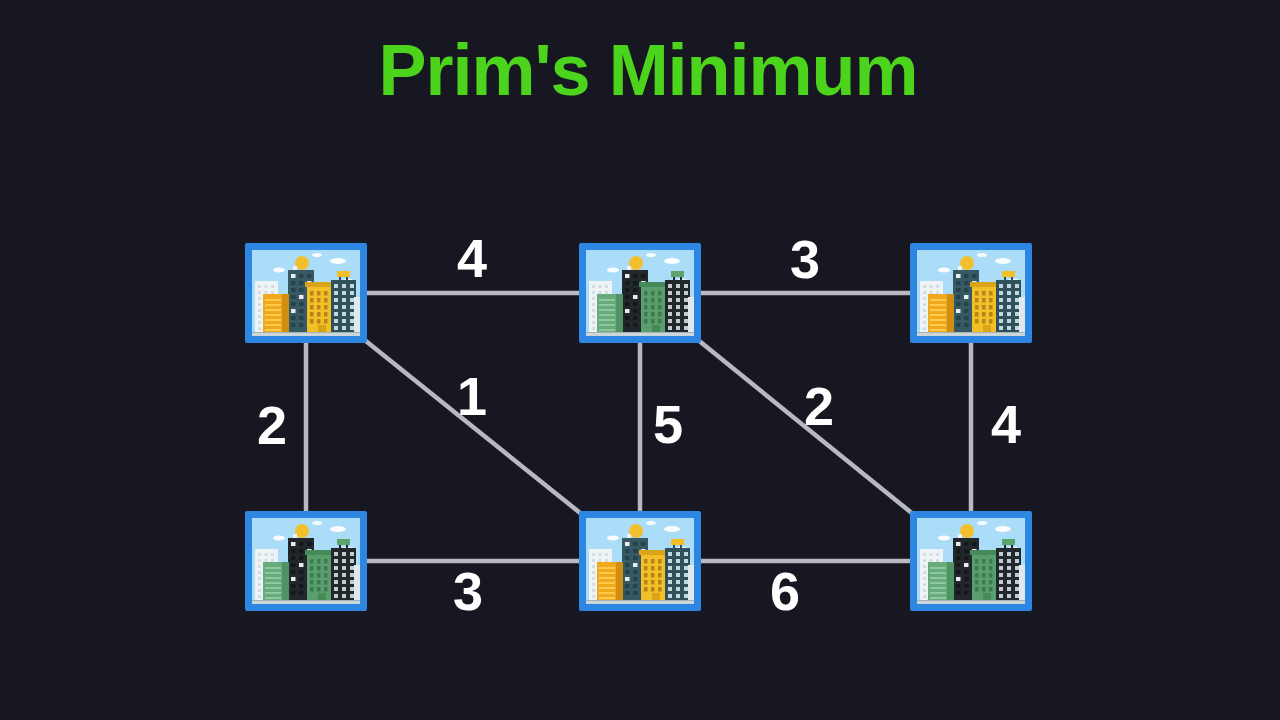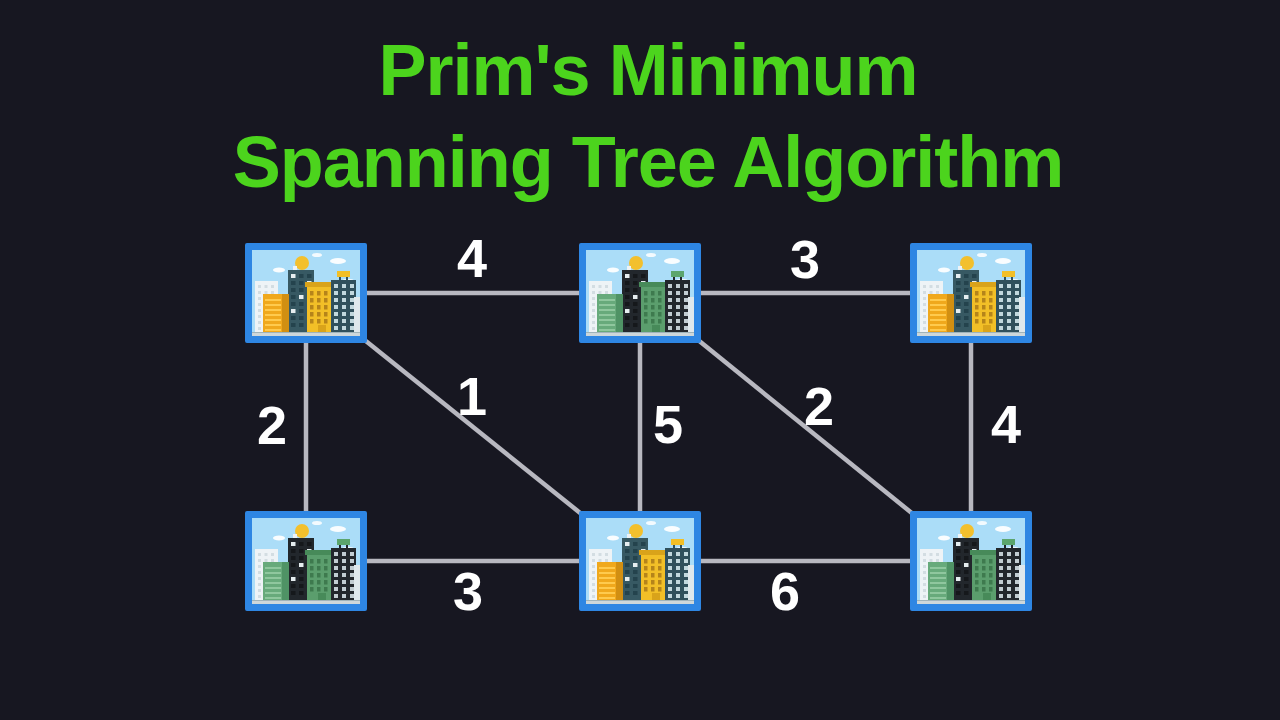--- a/index.html
+++ b/index.html
@@ -47,21 +47,21 @@
       <line x1="306" y1="293" x2="640" y2="293" stroke="#b8b8c0" stroke-width="4.5"></line>
       <line x1="640" y1="293" x2="971" y2="293" stroke="#b8b8c0" stroke-width="4.5"></line>
       <line x1="306" y1="293" x2="306" y2="561" stroke="#b8b8c0" stroke-width="4.5"></line>
       <line x1="306" y1="293" x2="640" y2="561" stroke="#b8b8c0" stroke-width="4.5"></line>
       <line x1="640" y1="293" x2="640" y2="561" stroke="#b8b8c0" stroke-width="4.5"></line>
       <line x1="640" y1="293" x2="971" y2="561" stroke="#b8b8c0" stroke-width="4.5"></line>
       <line x1="971" y1="293" x2="971" y2="561" stroke="#b8b8c0" stroke-width="4.5"></line>
       <line x1="306" y1="561" x2="640" y2="561" stroke="#b8b8c0" stroke-width="4.5"></line>
       <line x1="640" y1="561" x2="971" y2="561" stroke="#b8b8c0" stroke-width="4.5"></line>
     </svg>
-  <h1 id="title" style="color: rgb(76, 212, 29);"><span>Prim's Minimum</span><br><span>Spanning Tree Algorithm</span></h1>
+  <h1 id="title" style="color: rgb(76, 212, 29);"><span>Prim's Minimum</span><br></h1>
 <div class="node" style="left: 245px; top: 243px; width: 122px; height: 100px; border-color: rgb(46, 134, 227);">
       <svg viewBox="0 0 108 86" width="100%" height="100%" preserveAspectRatio="none">
     <rect width="108" height="86" fill="#abddf8"></rect>
     <circle cx="50" cy="13" r="7" fill="#f3c02d"></circle>
     <ellipse cx="86" cy="11" rx="8" ry="3" fill="#ffffff" opacity=".92"></ellipse>
     <ellipse cx="27" cy="20" rx="6" ry="2.4" fill="#ffffff" opacity=".92"></ellipse>
     <ellipse cx="96" cy="31" rx="6" ry="2.3" fill="#ffffff" opacity=".85"></ellipse>
     <ellipse cx="65" cy="5" rx="5" ry="2" fill="#ffffff" opacity=".85"></ellipse>
     <ellipse cx="13" cy="33" rx="5" ry="2" fill="#ffffff" opacity=".85"></ellipse>
     <rect x="3" y="31" width="23" height="52" fill="#eef3f6"></rect>

